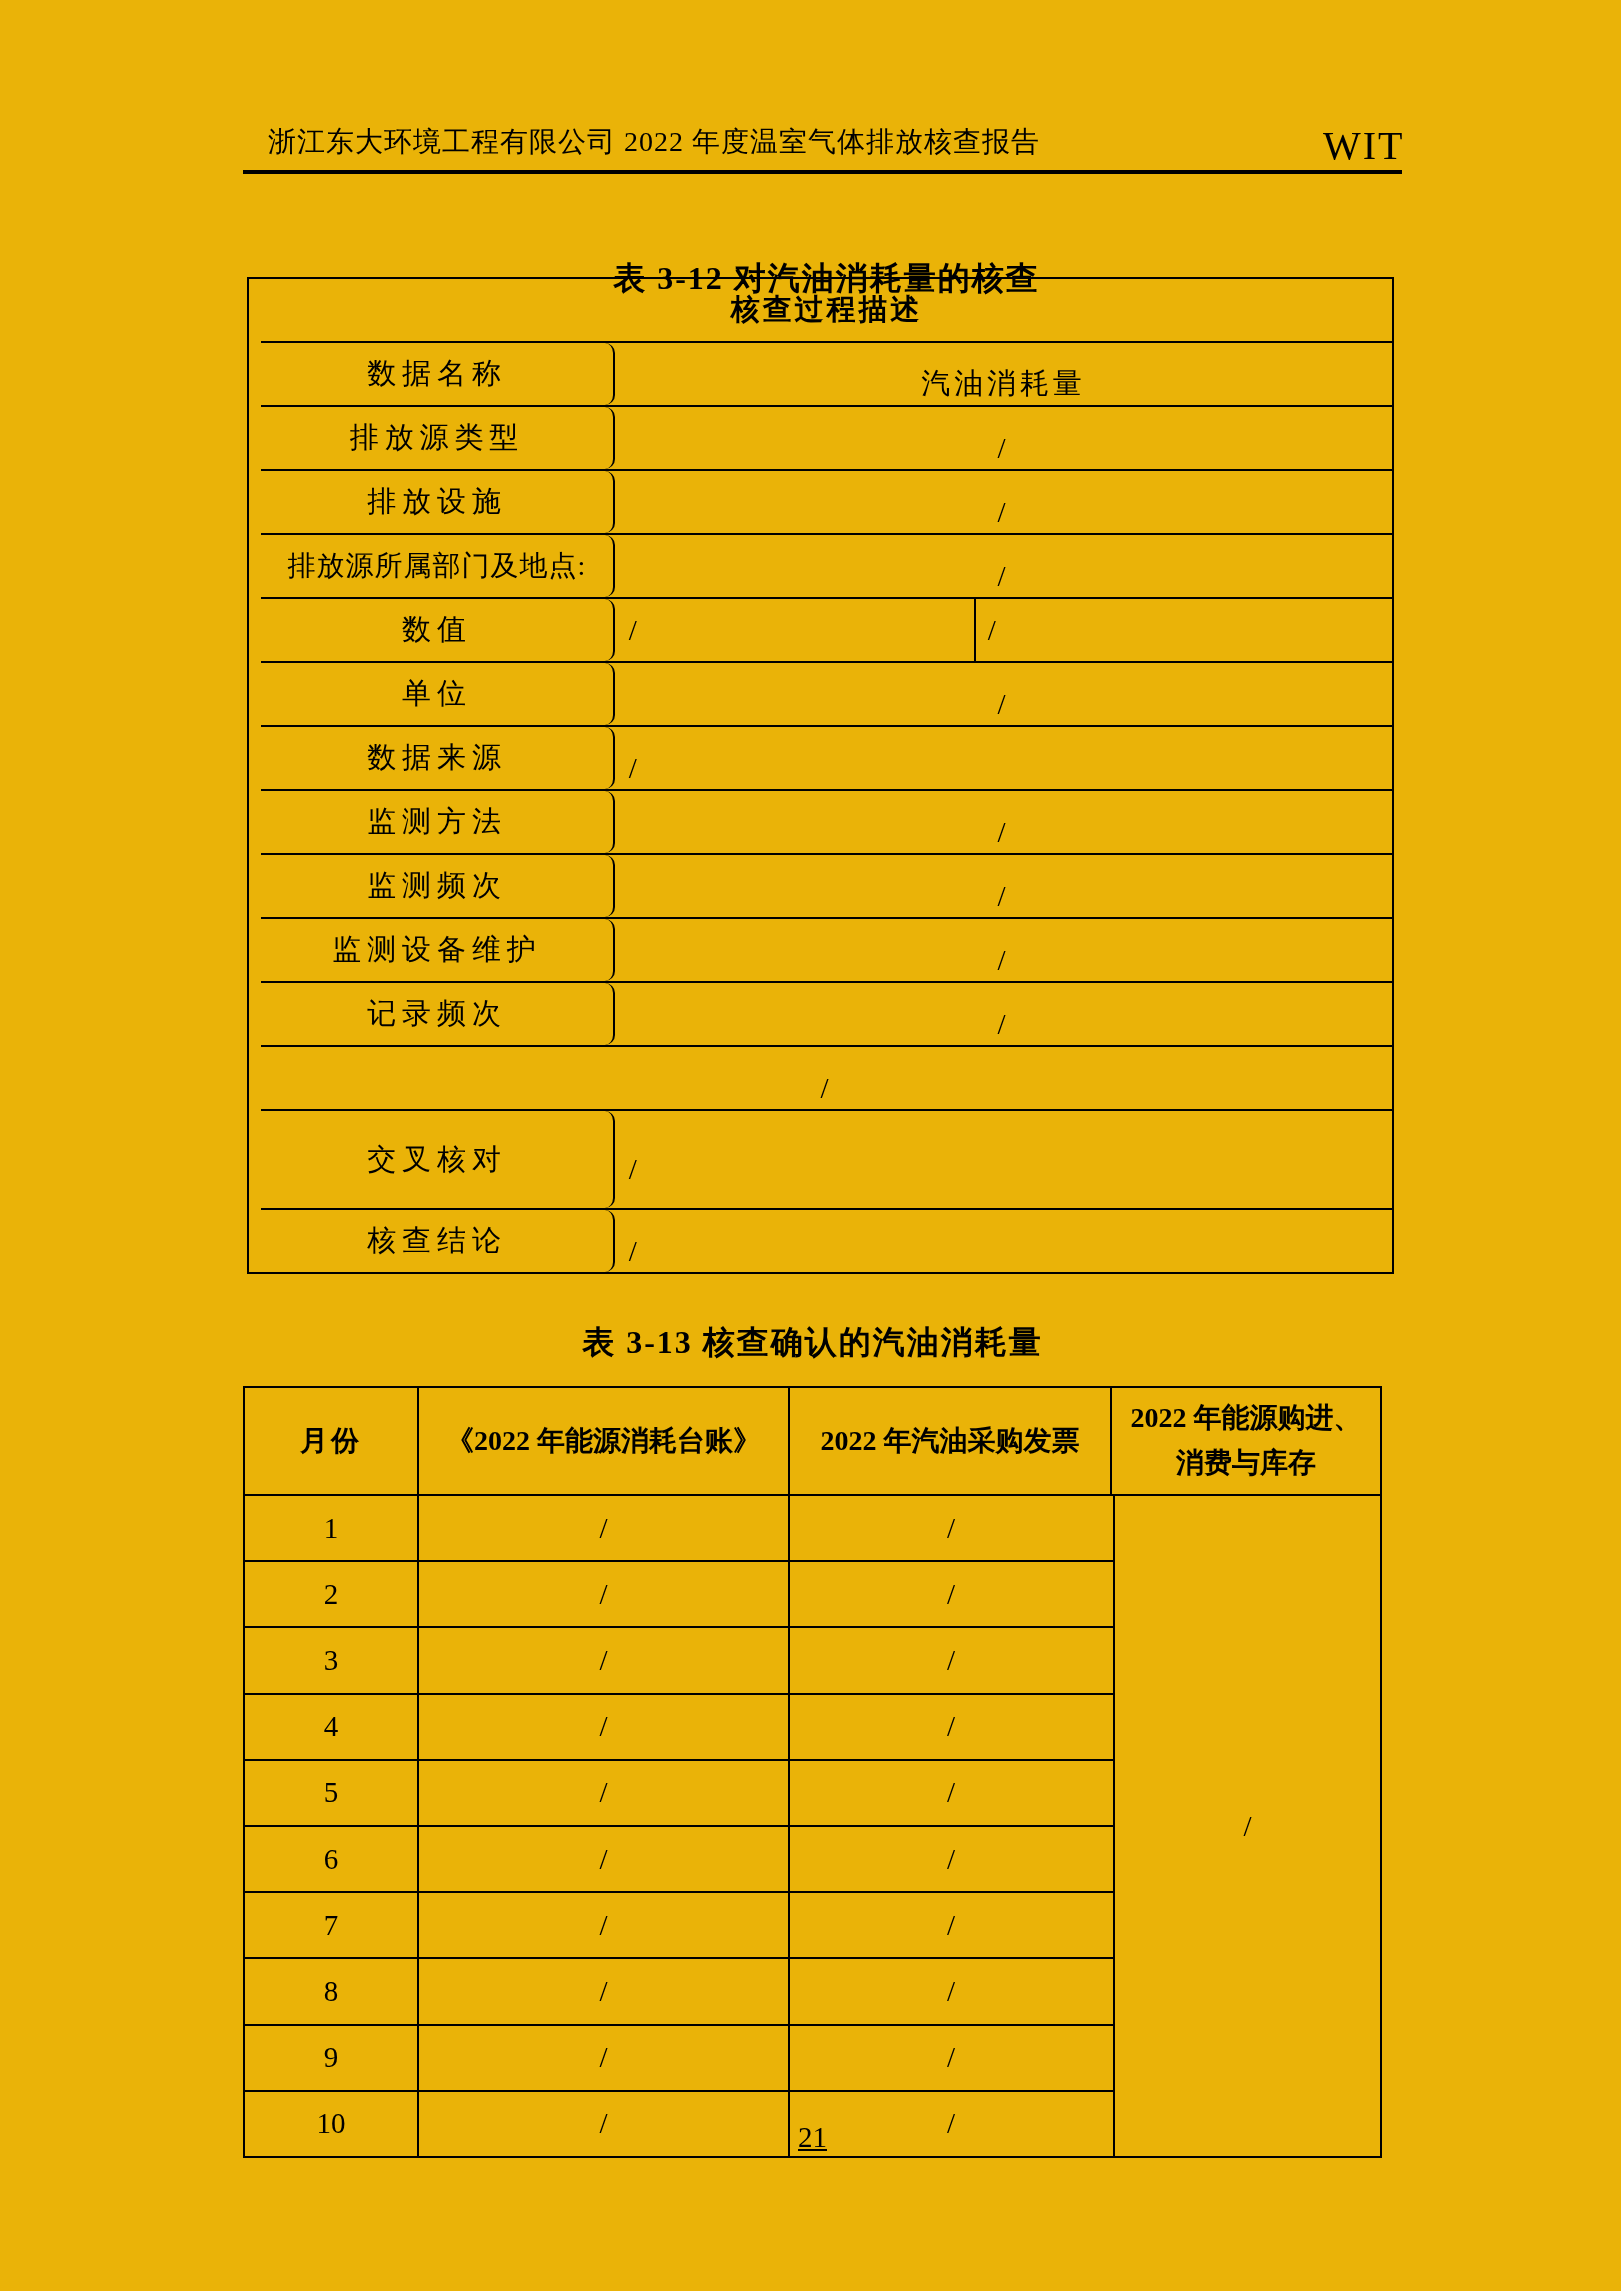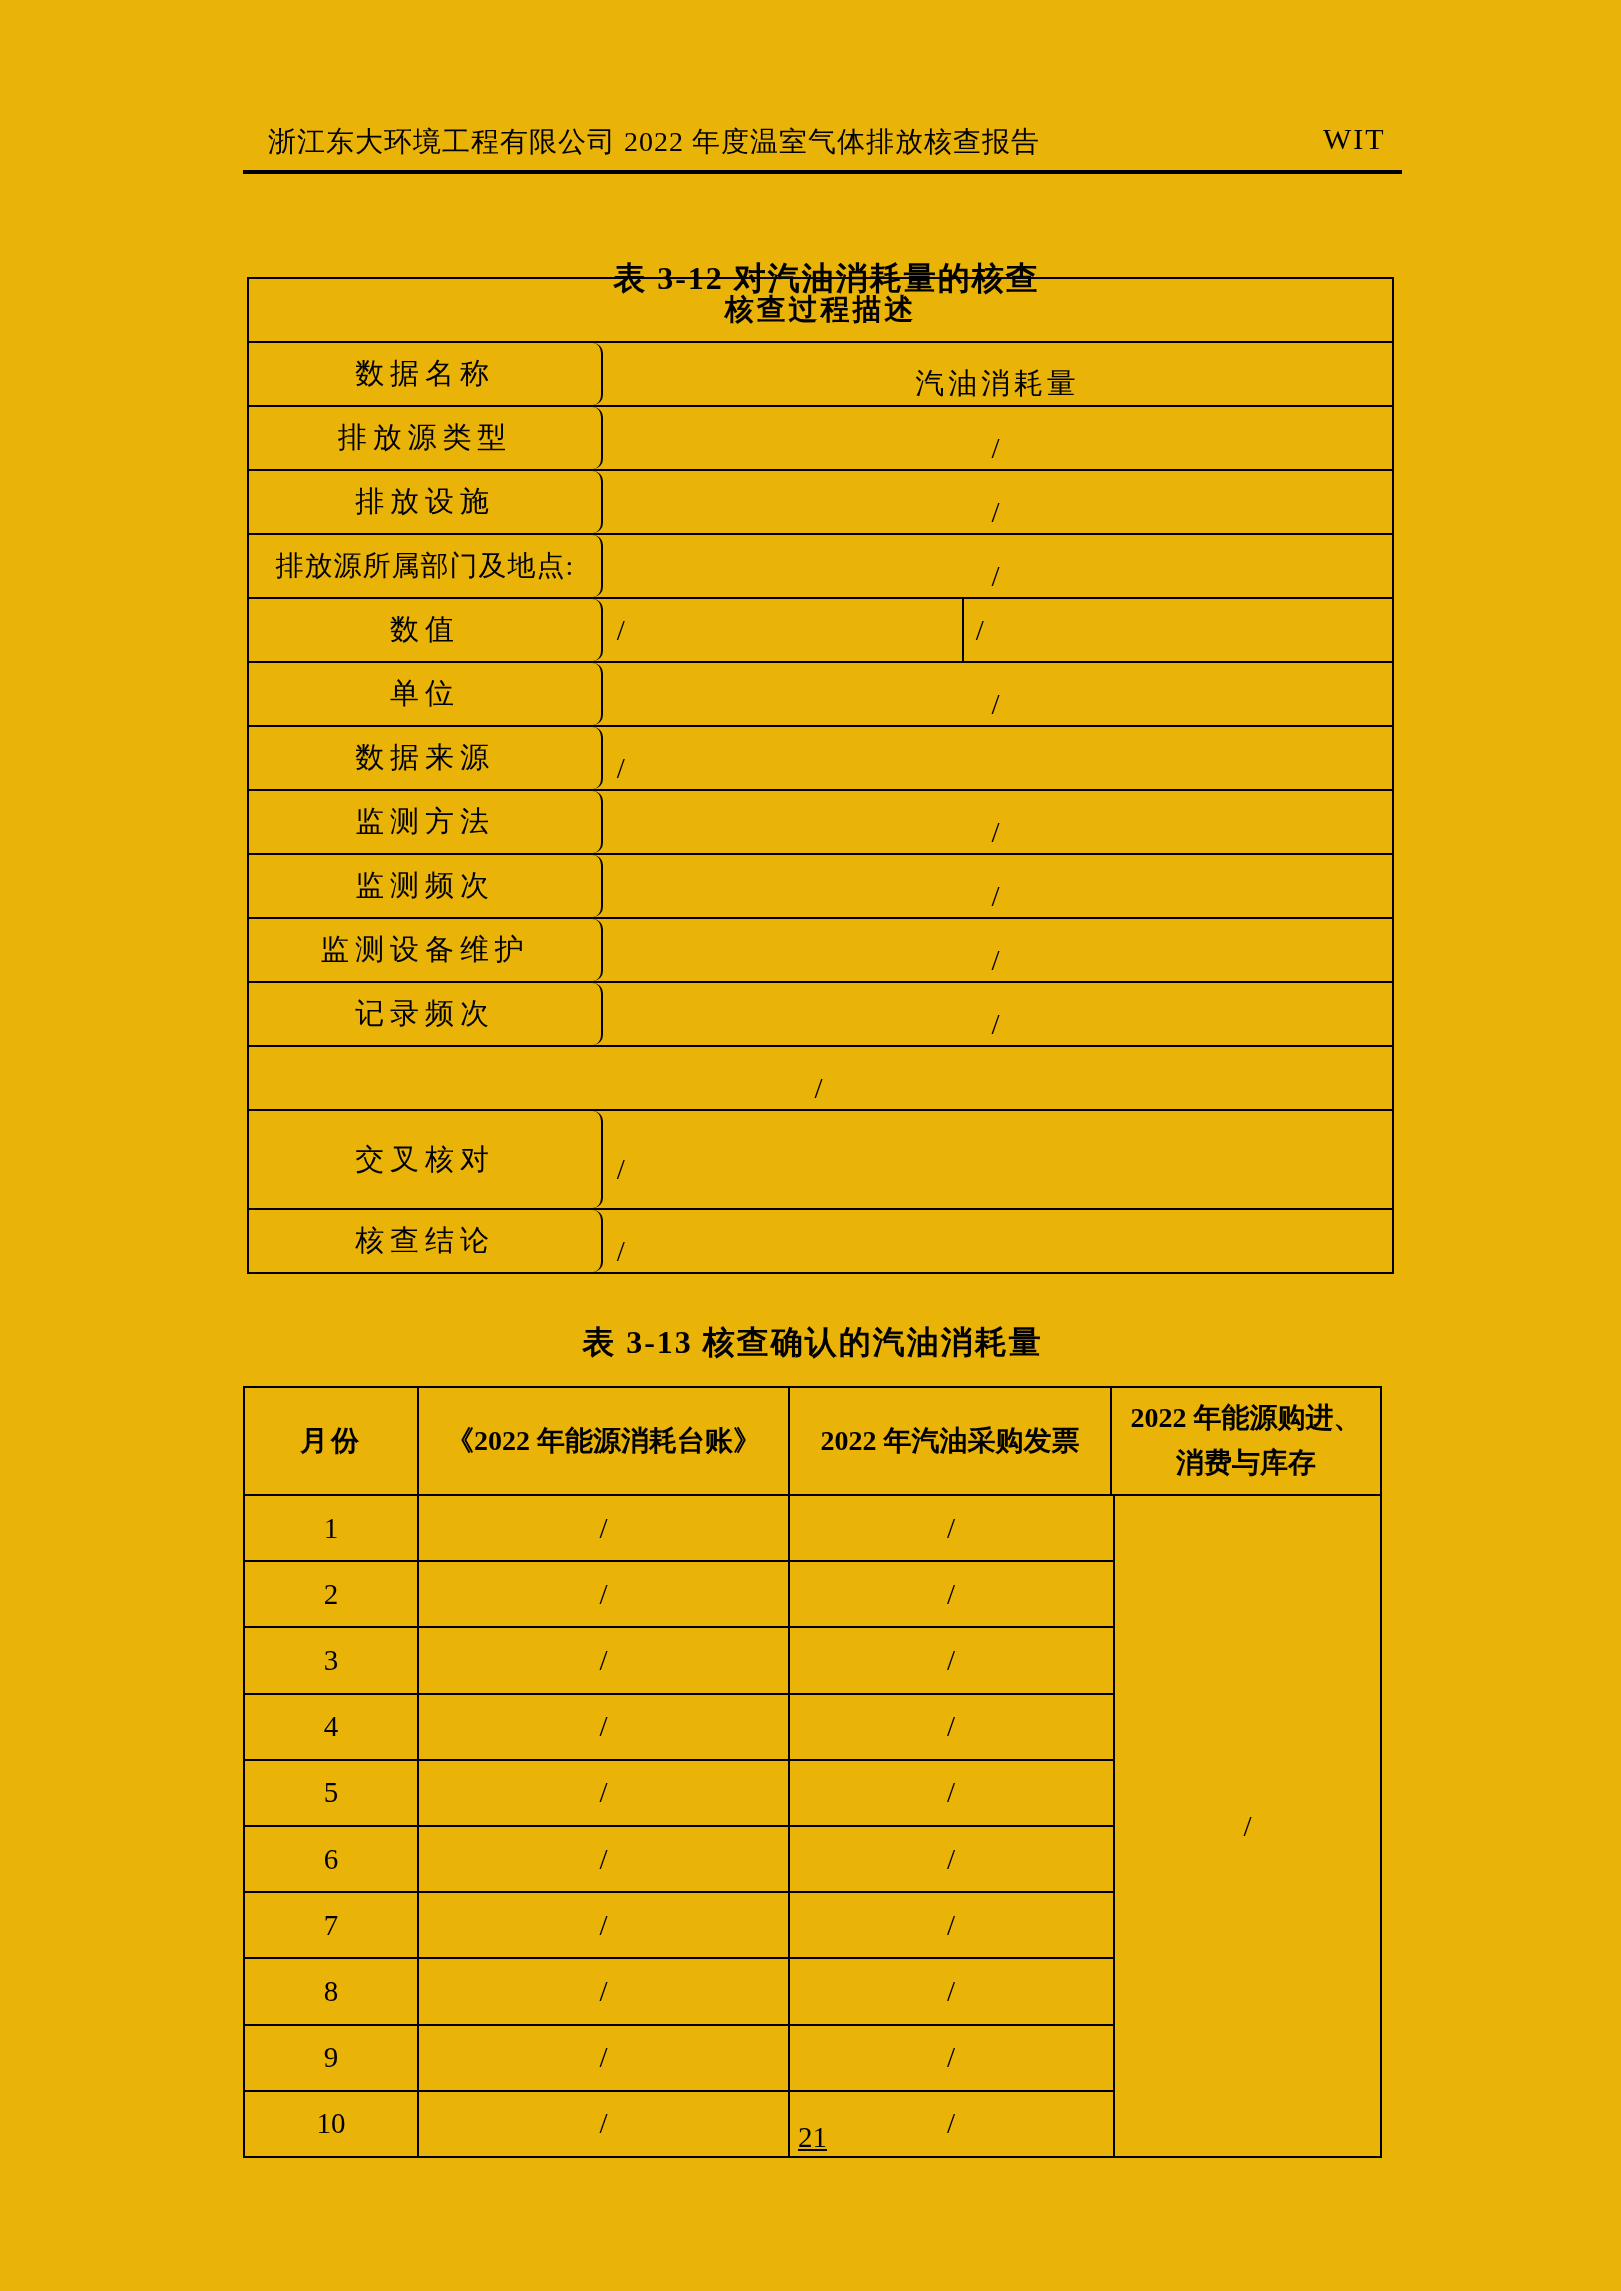--- a/index.html
+++ b/index.html
@@ -11,39 +11,40 @@
     color:#000;
     overflow:hidden;
   }
   
   .doc-header-text{
     position:absolute;left:268px;top:123px;
     font-size:28px;letter-spacing:1px;white-space:nowrap;
   }
   .doc-header-mark{
     position:absolute;left:1323px;top:122px;
-    font-size:30px;letter-spacing:2px;
+    font-size:40px;letter-spacing:2px;
   }
   .header-rule{
     position:absolute;left:243px;top:170px;
     width:1159px;height:3.9px;background:#000;
   }
   
   .caption{
     position:absolute;text-align:center;
     font-size:32px;font-weight:bold;letter-spacing:2px;
   }
   .caption-1{left:253px;top:215px;width:1147px;margin-top:42px;}
   .caption-2{left:243px;top:1321px;width:1139px;}
   
   .t1{
     position:absolute;left:247px;top:277px;width:1147px;
     border:2.9px solid #000;box-sizing:border-box;
     display:flex;flex-direction:column;
     font-size:29px;
+    padding-left:12px;
   }
   .t1-row{display:flex;height:62px;border-top:2.9px solid #000;align-items:stretch;}
   .t1-row.first{border-top:none;}
   .t1-row.tall{height:97px;}
   .t1-headrow{
     justify-content:center;align-items:center;
     font-weight:bold;letter-spacing:2.9px;
   }
   .t1-label{
     width:352px;flex:none;border-right:2px solid #000;

